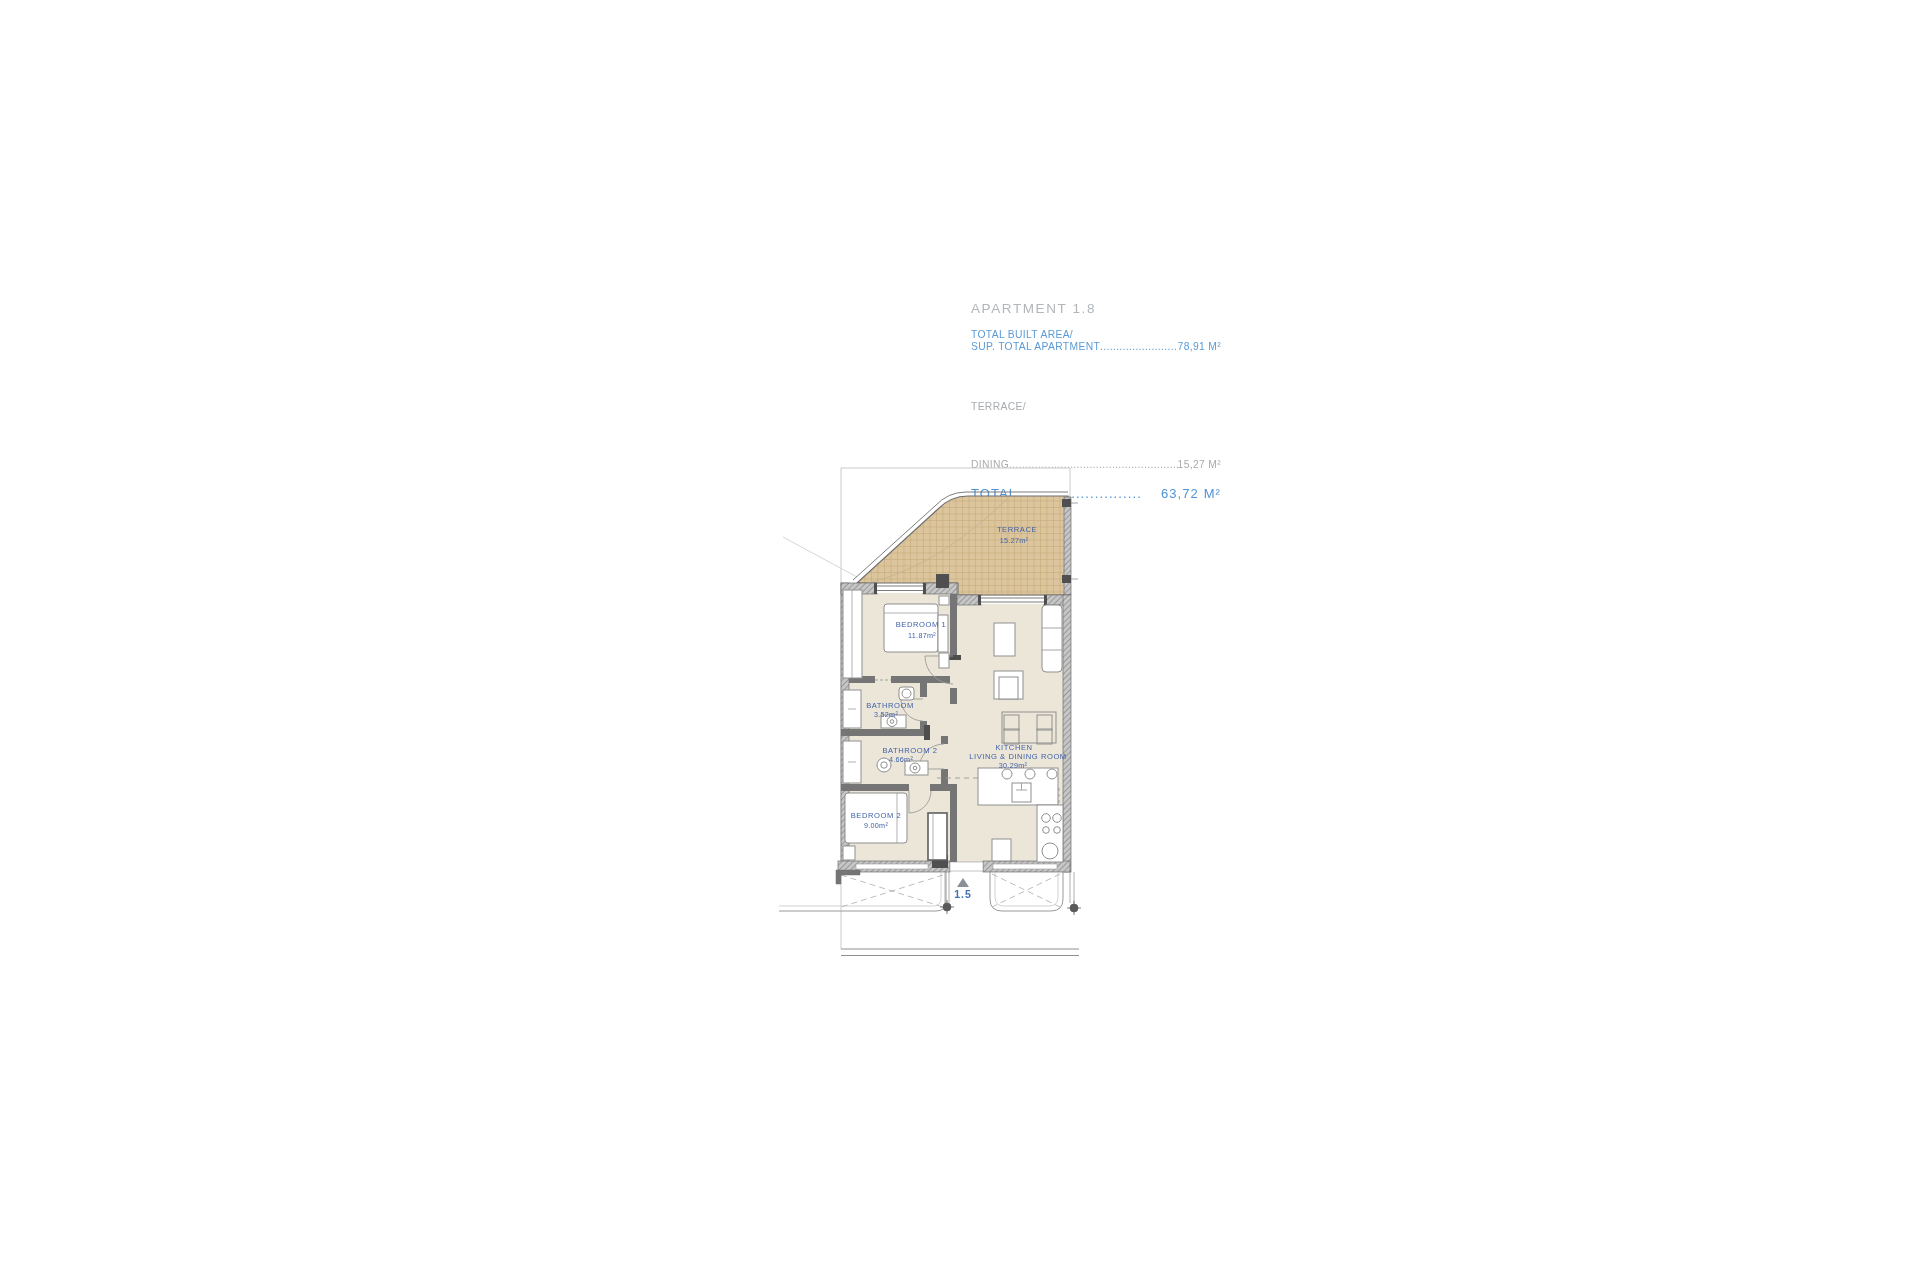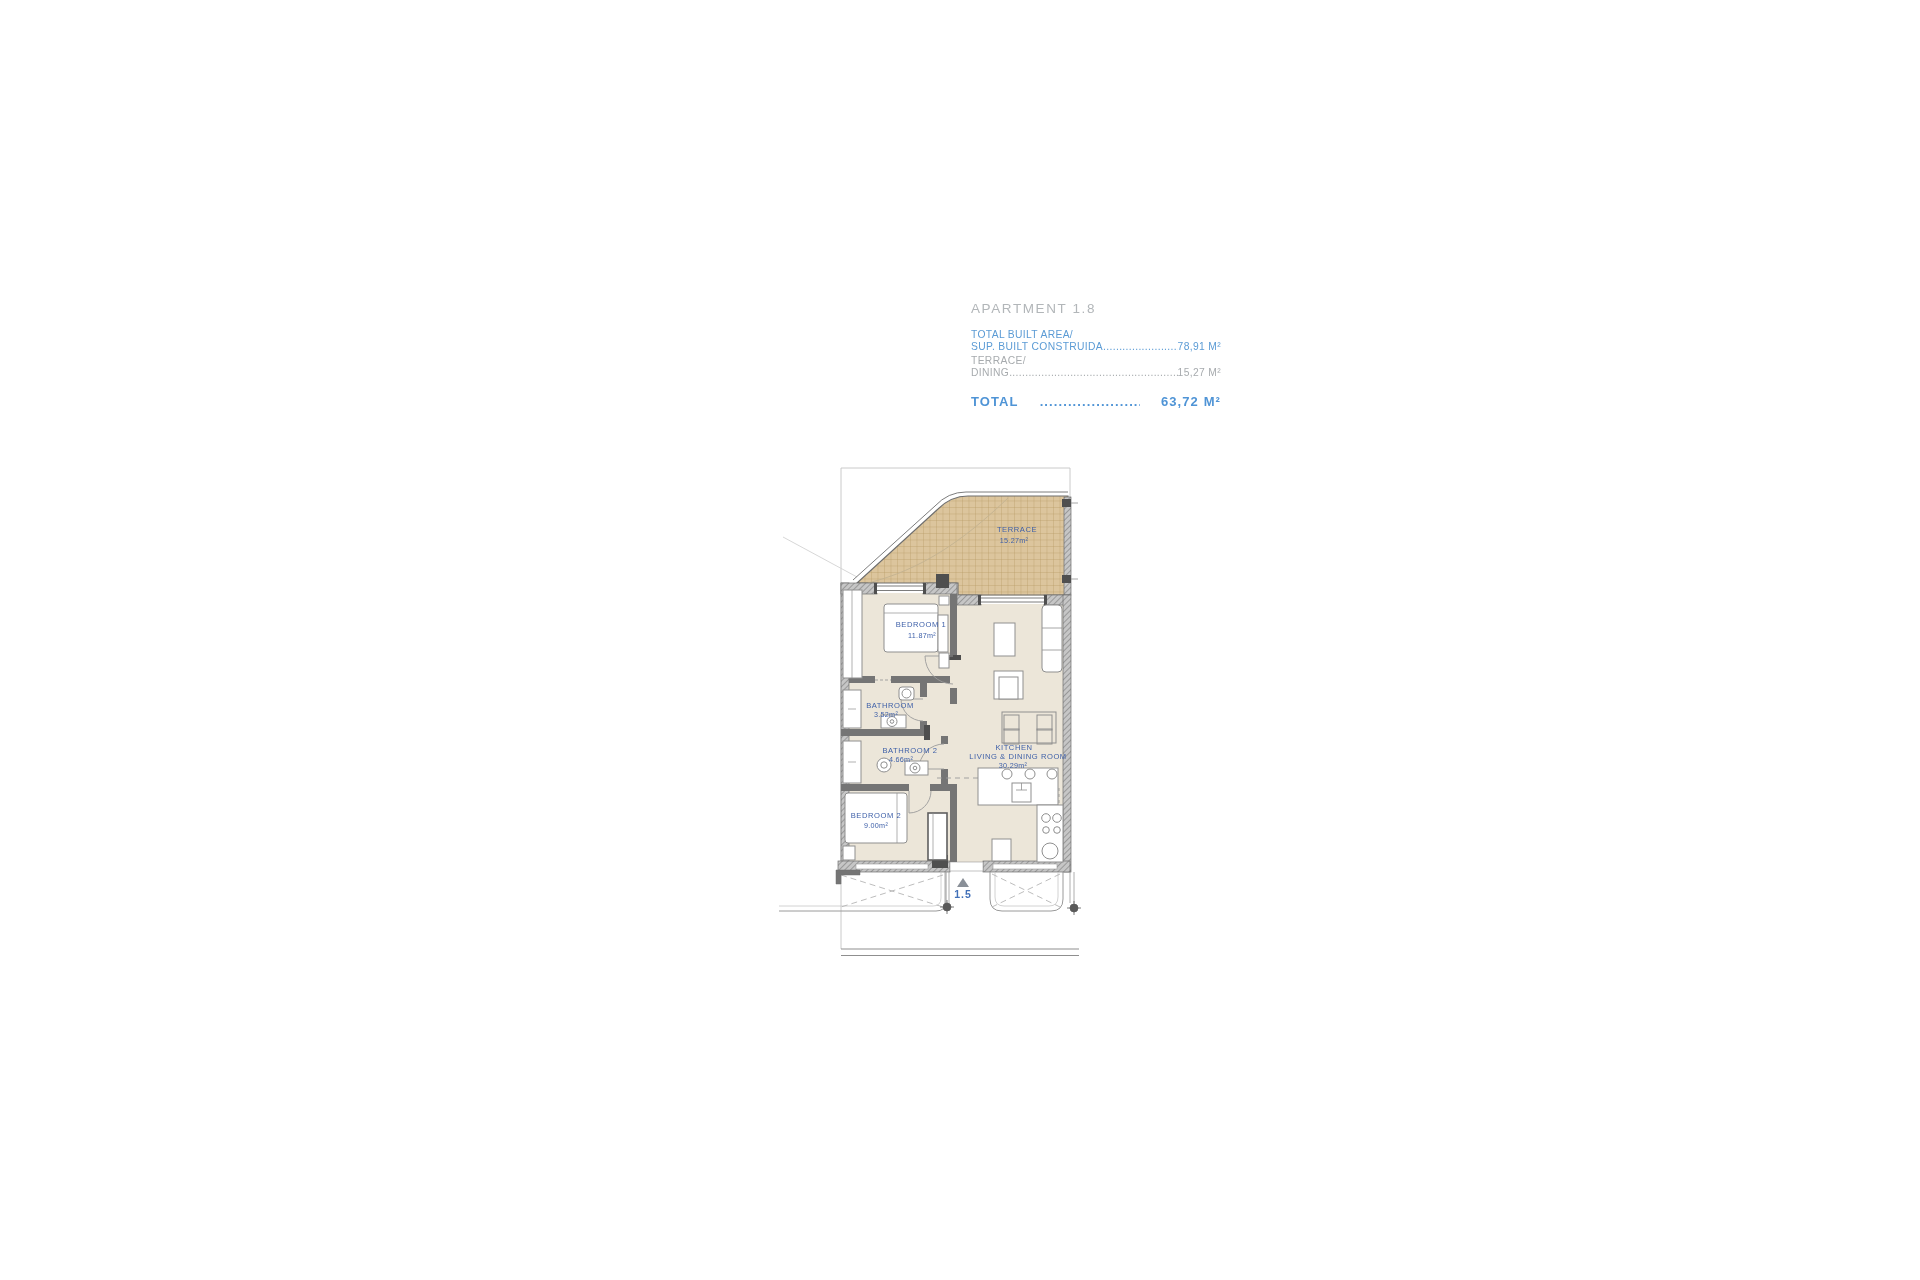--- a/index.html
+++ b/index.html
@@ -10,45 +10,45 @@
   .header{
     position:absolute;left:971px;top:301px;width:250px;
   }
   .apt-title{
     font-size:13.5px;letter-spacing:1.6px;color:#b2b6b9;font-weight:400;
     margin:0 0 13px 0;
   }
   .row{display:flex;align-items:baseline;white-space:nowrap;line-height:11.5px;}
   .sm{font-size:10.3px;letter-spacing:0.35px;text-align:center;}
   .blue{color:#5b9bd5;}
-  .gray{color:#a7abae;}
+  .gray{color:#a7abae;margin-top:46px;}
   .dots{flex:1 1 auto;overflow:hidden;min-width:0;}
   .val{flex:0 0 auto;}
   .gap{height:3px;}
   .total-row{
     margin-top:17px;font-size:13px;letter-spacing:1.1px;
-    color:#4f94d6;font-weight:700;line-height:14px;gap:21px;
+    color:#4f94d6;font-weight:400;line-height:14px;gap:21px;
   }
   svg{position:absolute;left:0;top:0;}
   svg text{font-family:"Liberation Sans",sans-serif;}
   .roomlbl{fill:#3d5fa8;font-size:7.6px;letter-spacing:0.55px;}
   .roomarea{fill:#3d5fa8;font-size:7.2px;letter-spacing:0.3px;}
   .lvl{fill:#4170b8;font-size:10.5px;font-weight:700;letter-spacing:1px;}
 </style>
 </head>
 <body>
 
 <div class="header">
   <div class="apt-title">APARTMENT 1.8</div>
 
   <div class="row sm blue">
     <span>TOTAL BUILT AREA/</span>
   </div>
   <div class="row sm blue">
-    <span>SUP. BUILT CONSTRUIDA</span>
+    <span>SUP. TOTAL APARTMENT</span>
     <span class="dots">............................................................................................</span>
     <span class="val">78,91 M²</span>
   </div>
   <div class="gap"></div>
   <div class="row sm gray">
     <span>TERRACE/</span>
   </div>
   <div class="row sm gray">
     <span>DINING</span>
     <span class="dots">............................................................................................</span>

